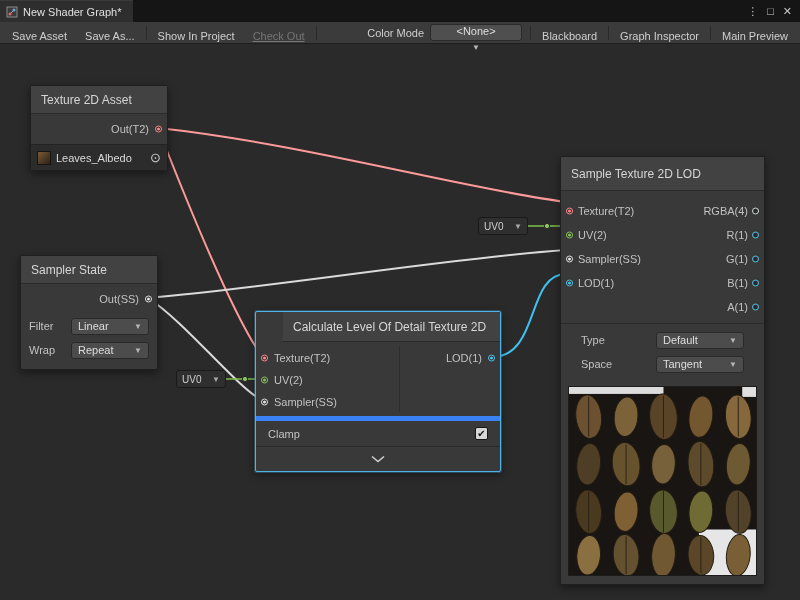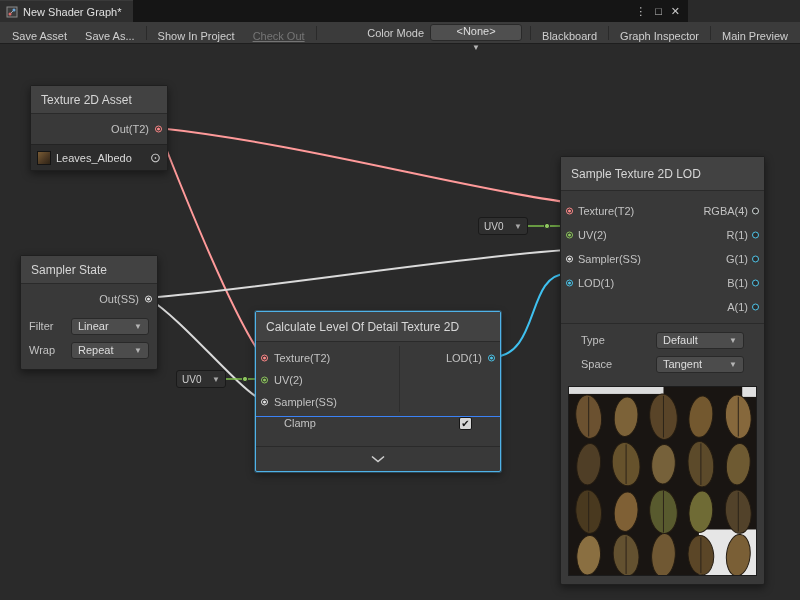--- a/index.html
+++ b/index.html
@@ -1,20 +1,20 @@
 <!DOCTYPE html>
 <html><head>
 <meta charset="utf-8">
 <style>
   * { margin:0; padding:0; box-sizing:border-box; }
   html,body { width:800px; height:600px; overflow:hidden; }
   body { background:#2a2a2a; font-family:"Liberation Sans", sans-serif; font-size:11px; color:#c4c4c4; position:relative; }
 
   
-  .titlebar { position:absolute; left:0; top:0; width:688px; height:22px; background:#151515; display:flex; align-items:stretch; z-index:10; }
+  .titlebar { position:absolute; left:0; top:0; width:800px; height:22px; background:#151515; display:flex; align-items:stretch; z-index:10; }
   .tab { display:flex; align-items:center; gap:5px; background:#2e2e2e; padding:0 12px 0 6px; color:#e0e0e0; border-top:1px solid #3a3a3a; }
   .wctrl { margin-left:auto; display:flex; align-items:center; gap:9px; padding-right:8px; color:#c8c8c8; }
   .wctrl span { cursor:default; font-size:11px; line-height:1; }
 
   
   .toolbar { position:absolute; left:0; top:22px; width:800px; height:22px; background:#3b3b3b; border-bottom:1px solid #1e1e1e; display:flex; align-items:center; padding:8px 3px; z-index:10; }
   .tbtn { background:none; border:none; color:#cfcfcf; font:11px "Liberation Sans", sans-serif; padding:0 9px; height:100%; cursor:default; }
   .tbtn.disabled { color:#757575;text-decoration:underline; }
   .sep { width:1px; height:14px; background:#2a2a2a; margin:0 2px; }
   .tblabel { color:#cfcfcf; padding:0 6px; margin-left:auto; }
@@ -45,26 +45,26 @@
   .objtext { color:#dadada; flex:1 1 auto; overflow:hidden; white-space:nowrap; }
   .picker { color:#cfcfcf; font-size:13px; line-height:1; }
 
   
   .n-samp { left:20px; top:255px; width:138px; padding-bottom:7px; }
   .frow { display:flex; align-items:center; height:24px; padding:0 8px; }
   .frow .dd { margin-left:auto; width:78px; height:17px; background:#4c4c4c; }
 
   
   .n-calc { left:255px; top:311px; width:246px; border:1px solid #4fb2e8; box-shadow:0 0 0 1px rgba(79,178,232,.30), 0 3px 9px rgba(0,0,0,.45); }
-  .n-calc .nhdr { height:30px; line-height:30px; }
+  .n-calc .nhdr { height:30px; line-height:30px;margin-left:27px; }
   .cbody { position:relative; height:74px; padding-top:5px; }
   .vsep { position:absolute; left:143px; top:4px; bottom:4px; width:1px; background:#2d2d2d; }
   .crow { position:relative; height:22px; display:flex; align-items:center; padding-left:18px; }
   .cout { position:absolute; top:5px; right:0; width:100px; height:22px; display:flex; align-items:center; justify-content:flex-end; padding-right:18px; }
-  .clamp { height:30px; border-top:1px solid #3b82f6; display:flex; justify-content:space-between; padding:0 28px; }
+  .clamp { height:30px; border-top:5px solid #3b82f6; display:flex; align-items:center; justify-content:space-between; padding:0 12px; }
   .chk { width:13px; height:13px; background:#d6d6d6; border:1px solid #161616; border-radius:2px; color:#141414; font-size:10px; line-height:12px; text-align:center; }
   .collapse { height:25px; border-top:1px solid #2a2a2a; display:flex; align-items:center; justify-content:center; }
 
   
   .n-lod { left:560px; top:156px; width:205px; padding-bottom:8px; }
   .rows { padding:8px 0 4px 0; }
   .srow { position:relative; height:24px; display:flex; align-items:center; justify-content:space-between; padding:0 16px 0 17px; }
   .propsec { border-top:1px solid #2a2a2a; padding:4px 0; }
   .prow { display:flex; align-items:center; height:24px; padding:0 20px; }
   .prow .dd { margin-left:auto; width:88px; background:#4c4c4c; }

